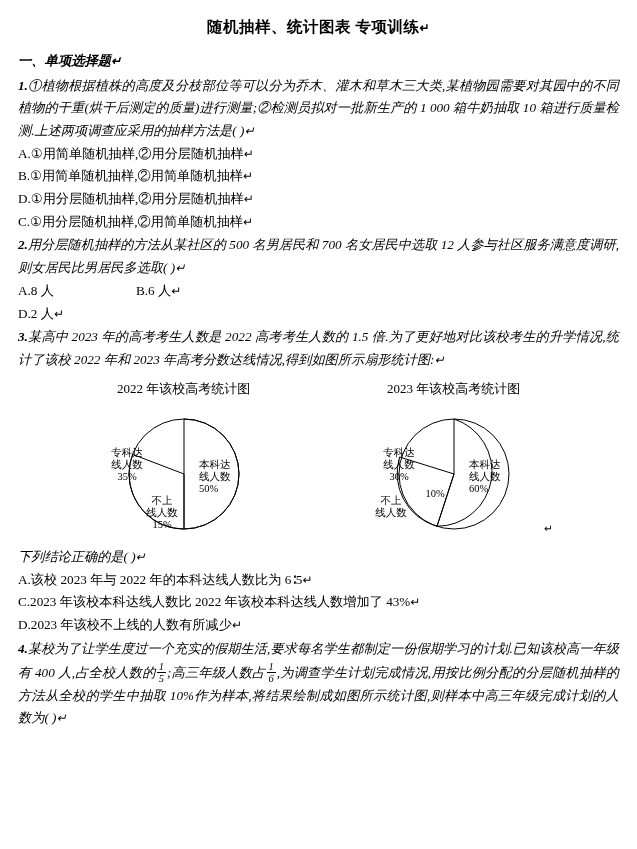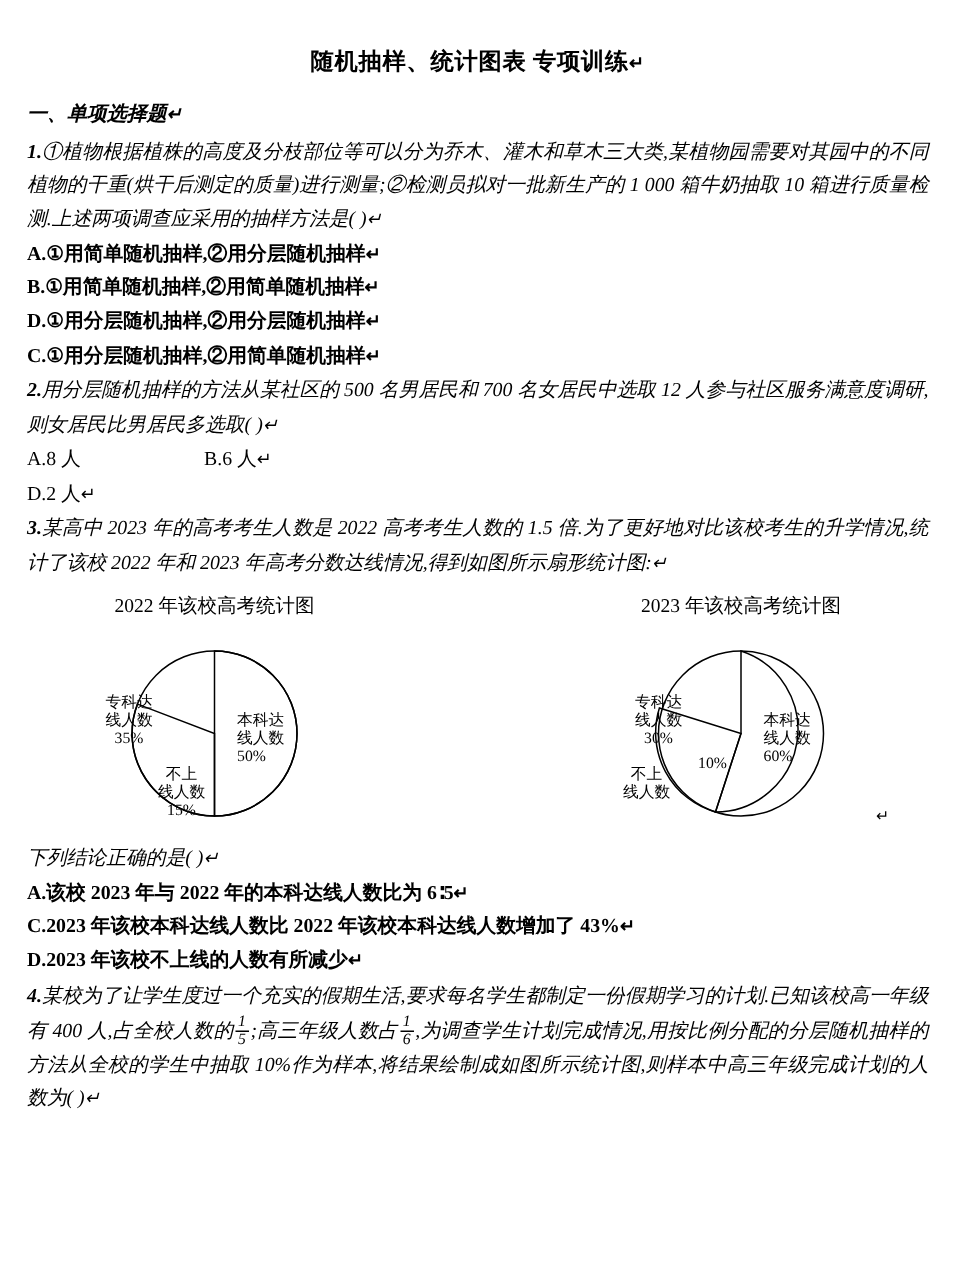--- a/index.html
+++ b/index.html
@@ -17,42 +17,42 @@
     width:637px;
     height:849px;
     padding:14px 18px 0 18px;
     position:relative;
   }
   .title{
     text-align:center;
     font-weight:bold;
     font-size:15.5px;
     letter-spacing:0.5px;
-    margin:15px 0 9px 0;
+    margin:0 0 9px 0;
   }
   .section{
     margin:0 0 2px 0;
     font-weight:bold;
     font-size:13.3px;
     font-style:italic;
   }
   .q{
     margin:1px 0 0 0;
     text-align:justify;
     font-style:italic;
   }
   .qnum{font-weight:bold;}
   .opts{margin:0;}
-  .opt{margin:0;font-weight:bold;}
+  .opt{margin:0;}
   .opt-row{display:flex;align-items:flex-end;}
   .opt-row .opt-cell{width:118px;}
   .ret{font-family:"Liberation Serif",serif;font-size:12px;color:#000;}
   .charts{
     display:flex;
-    justify-content:space-between;
+    justify-content:center;
     gap:20px;
     margin:6px 0 2px 0;
   }
   .chart-block{
     width:250px;
     text-align:center;
   }
   .chart-title{
     font-size:13px;
     margin-bottom:4px;

